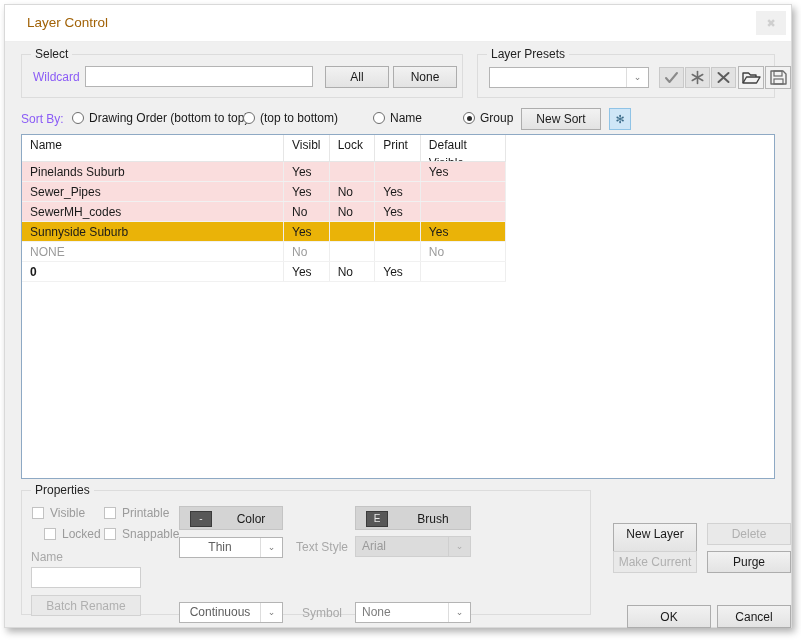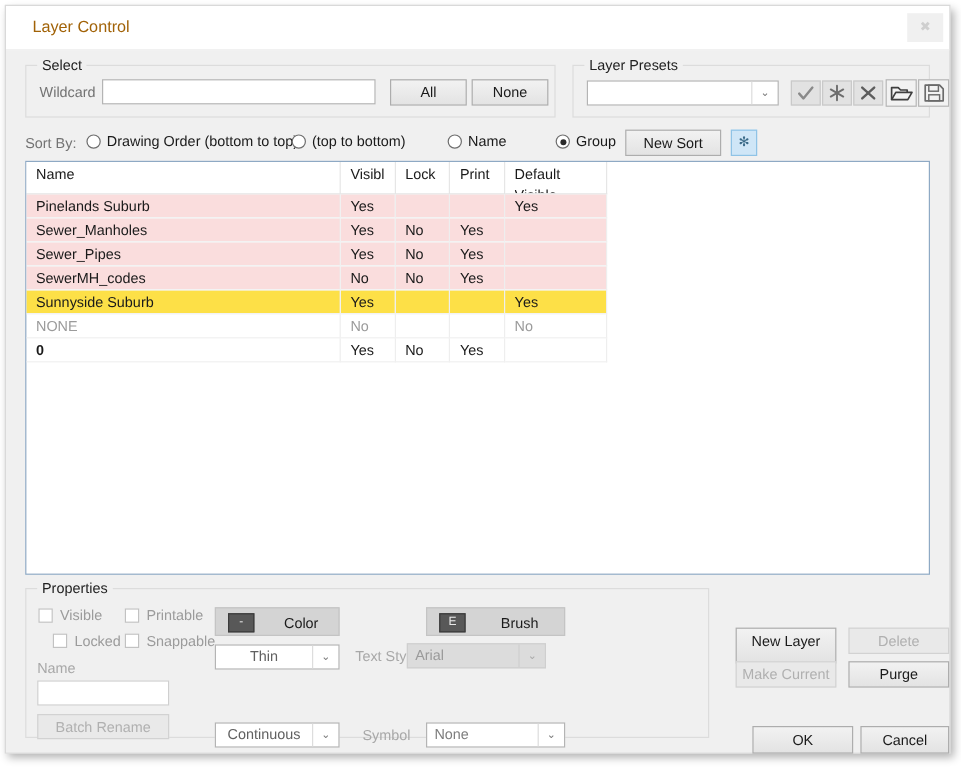--- a/index.html
+++ b/index.html
@@ -69,21 +69,21 @@
     top: -8px; left: 9px;
     padding: 0 4px;
     background: #f0f0f0;
     font-size: 12px;
     color: #222;
   }
 
   .lbl {
     position: absolute;
     font-size: 12px;
-    color: #737373;
+    color: #8b5cf6;
     white-space: nowrap;
   }
   .lbl.dim { color: #a8a8a8; }
 
   
   .textinput {
     position: absolute;
     background: #ffffff;
     border: 1px solid #b4b4b4;
     font-size: 12px;
@@ -225,21 +225,21 @@
   table.lyr td {
     height: 20px;
     padding: 0 0 0 8px;
     border-right: 1px solid #eeeeee;
     border-bottom: 1px solid #f1f1f1;
     color: #1a1a1a;
     white-space: nowrap;
     overflow: hidden;
   }
   table.lyr tr.grp-pink td { background: #fadddd; }
-  table.lyr tr.grp-peach td { background: #fde047; }
+  table.lyr tr.grp-peach td { background: #eab308; }
   table.lyr tr.grp-none td { color: #9b9b9b; }
   td.indent1 { padding-left: 26px; }
   td.indent1b { padding-left: 30px; font-weight: bold; }
   th.c-name  { width: 258px; }
   th.c-vis   { width: 45px; }
   th.c-lock  { width: 45px; }
   th.c-print { width: 45px; }
   th.c-def   { width: 84px; border-right: 1px solid #e6e6e6; }
   .th2 {
     display: block;
@@ -399,27 +399,20 @@
           </thead>
           <tbody id="lyr-body">
               <tr class="grp-pink">
                 <td>Pinelands Suburb</td>
                 <td>Yes</td>
                 <td></td>
                 <td></td>
                 <td>Yes</td>
               </tr>
               <tr class="grp-pink">
-                <td class="indent1">Sewer_Manholes</td>
-                <td>Yes</td>
-                <td>No</td>
-                <td>Yes</td>
-                <td></td>
-              </tr>
-              <tr class="grp-pink">
                 <td class="indent1">Sewer_Pipes</td>
                 <td>Yes</td>
                 <td>No</td>
                 <td>Yes</td>
                 <td></td>
               </tr>
               <tr class="grp-pink">
                 <td class="indent1">SewerMH_codes</td>
                 <td>No</td>
                 <td>No</td>
@@ -483,21 +476,21 @@
       <div class="combo" style="left:174px; top:560px; width:104px; height:21px; top:560px;">
         <span class="cval" style="line-height:19px;">Continuous</span>
         <span class="carrow" style="line-height:19px;">⌄</span>
       </div>
 
       <div class="swatchbtn" style="left:350px; top:464px; width:116px; height:24px;">
         <span class="sw">E</span>
         <span class="swlabel">Brush</span>
       </div>
       <div class="lbl dim" style="left:291px; top:498px;">Text Style</div>
-      <div class="combo plain disabled" style="left:334px; top:494px; width:116px; height:21px;">
+      <div class="combo plain disabled" style="left:350px; top:494px; width:116px; height:21px;">
         <span class="cval" style="line-height:19px;">Arial</span>
         <span class="carrow" style="line-height:19px;">⌄</span>
       </div>
       <div class="lbl dim" style="left:297px; top:564px;">Symbol</div>
       <div class="combo plain" style="left:350px; top:560px; width:116px; height:21px;">
         <span class="cval" style="line-height:19px; color:#7d7d7d;">None</span>
         <span class="carrow" style="line-height:19px;">⌄</span>
       </div>
 
       <div class="btn" style="left:608px; top:481px; width:84px; height:30px; line-height:21px;">New Layer</div>

